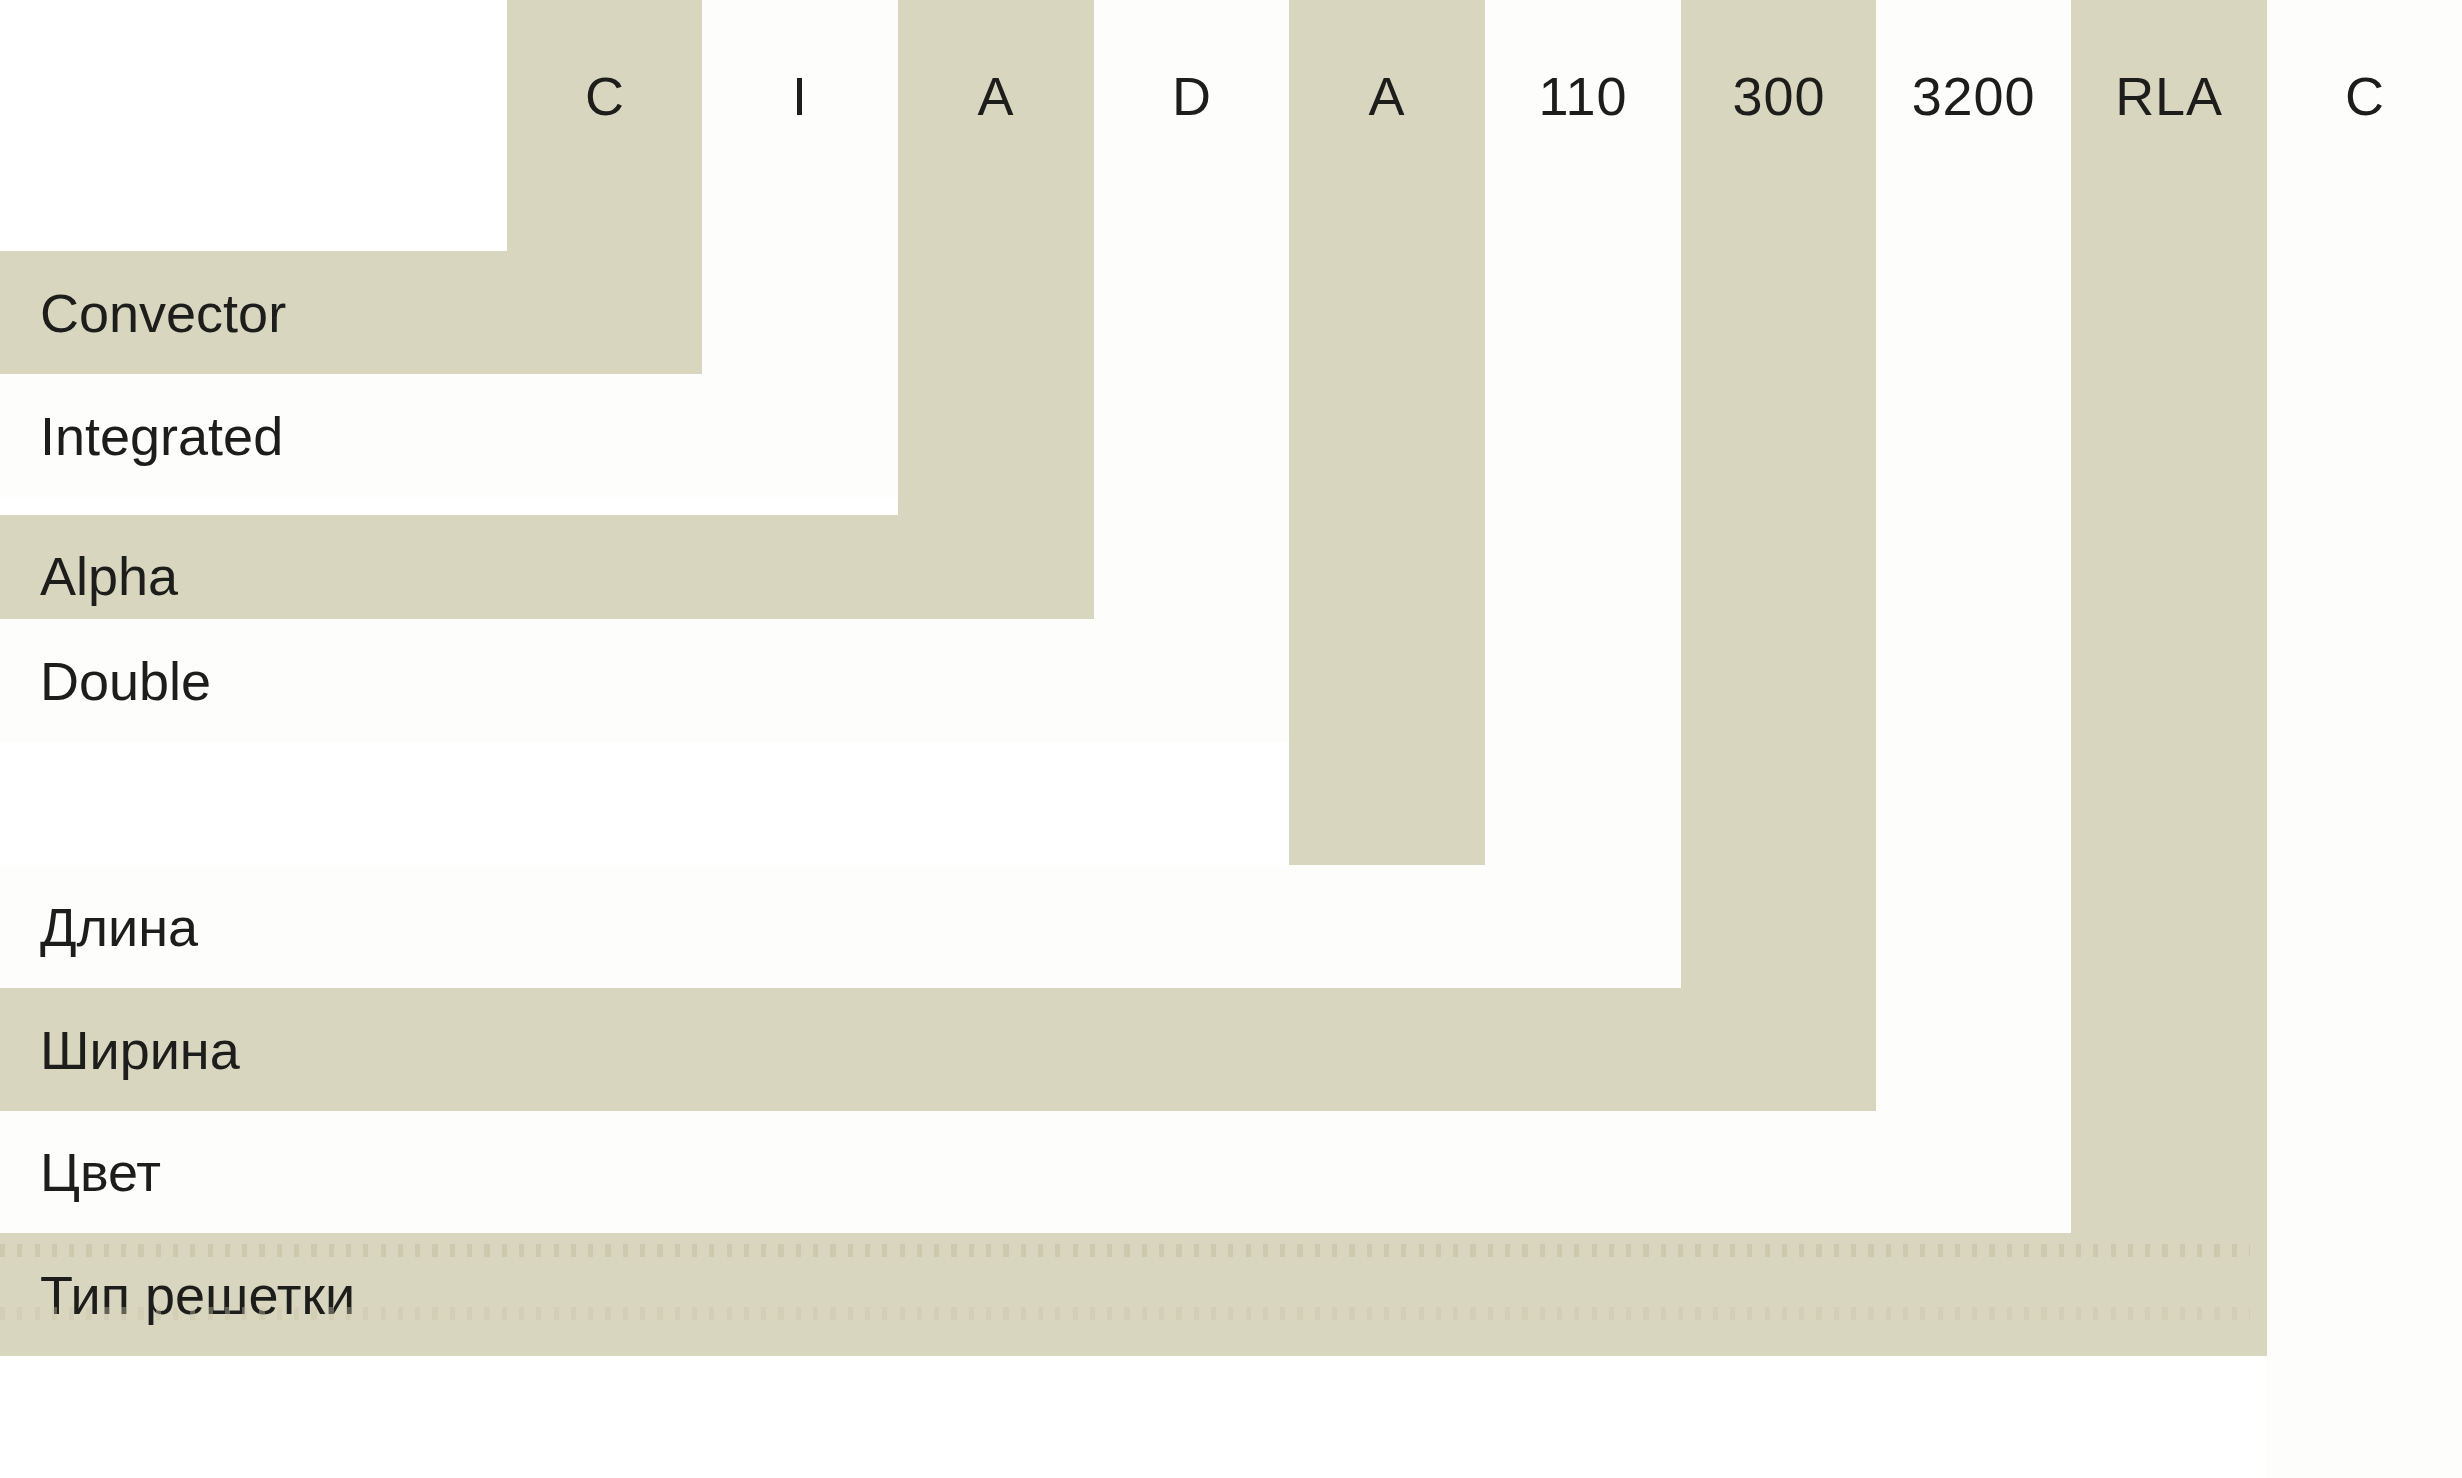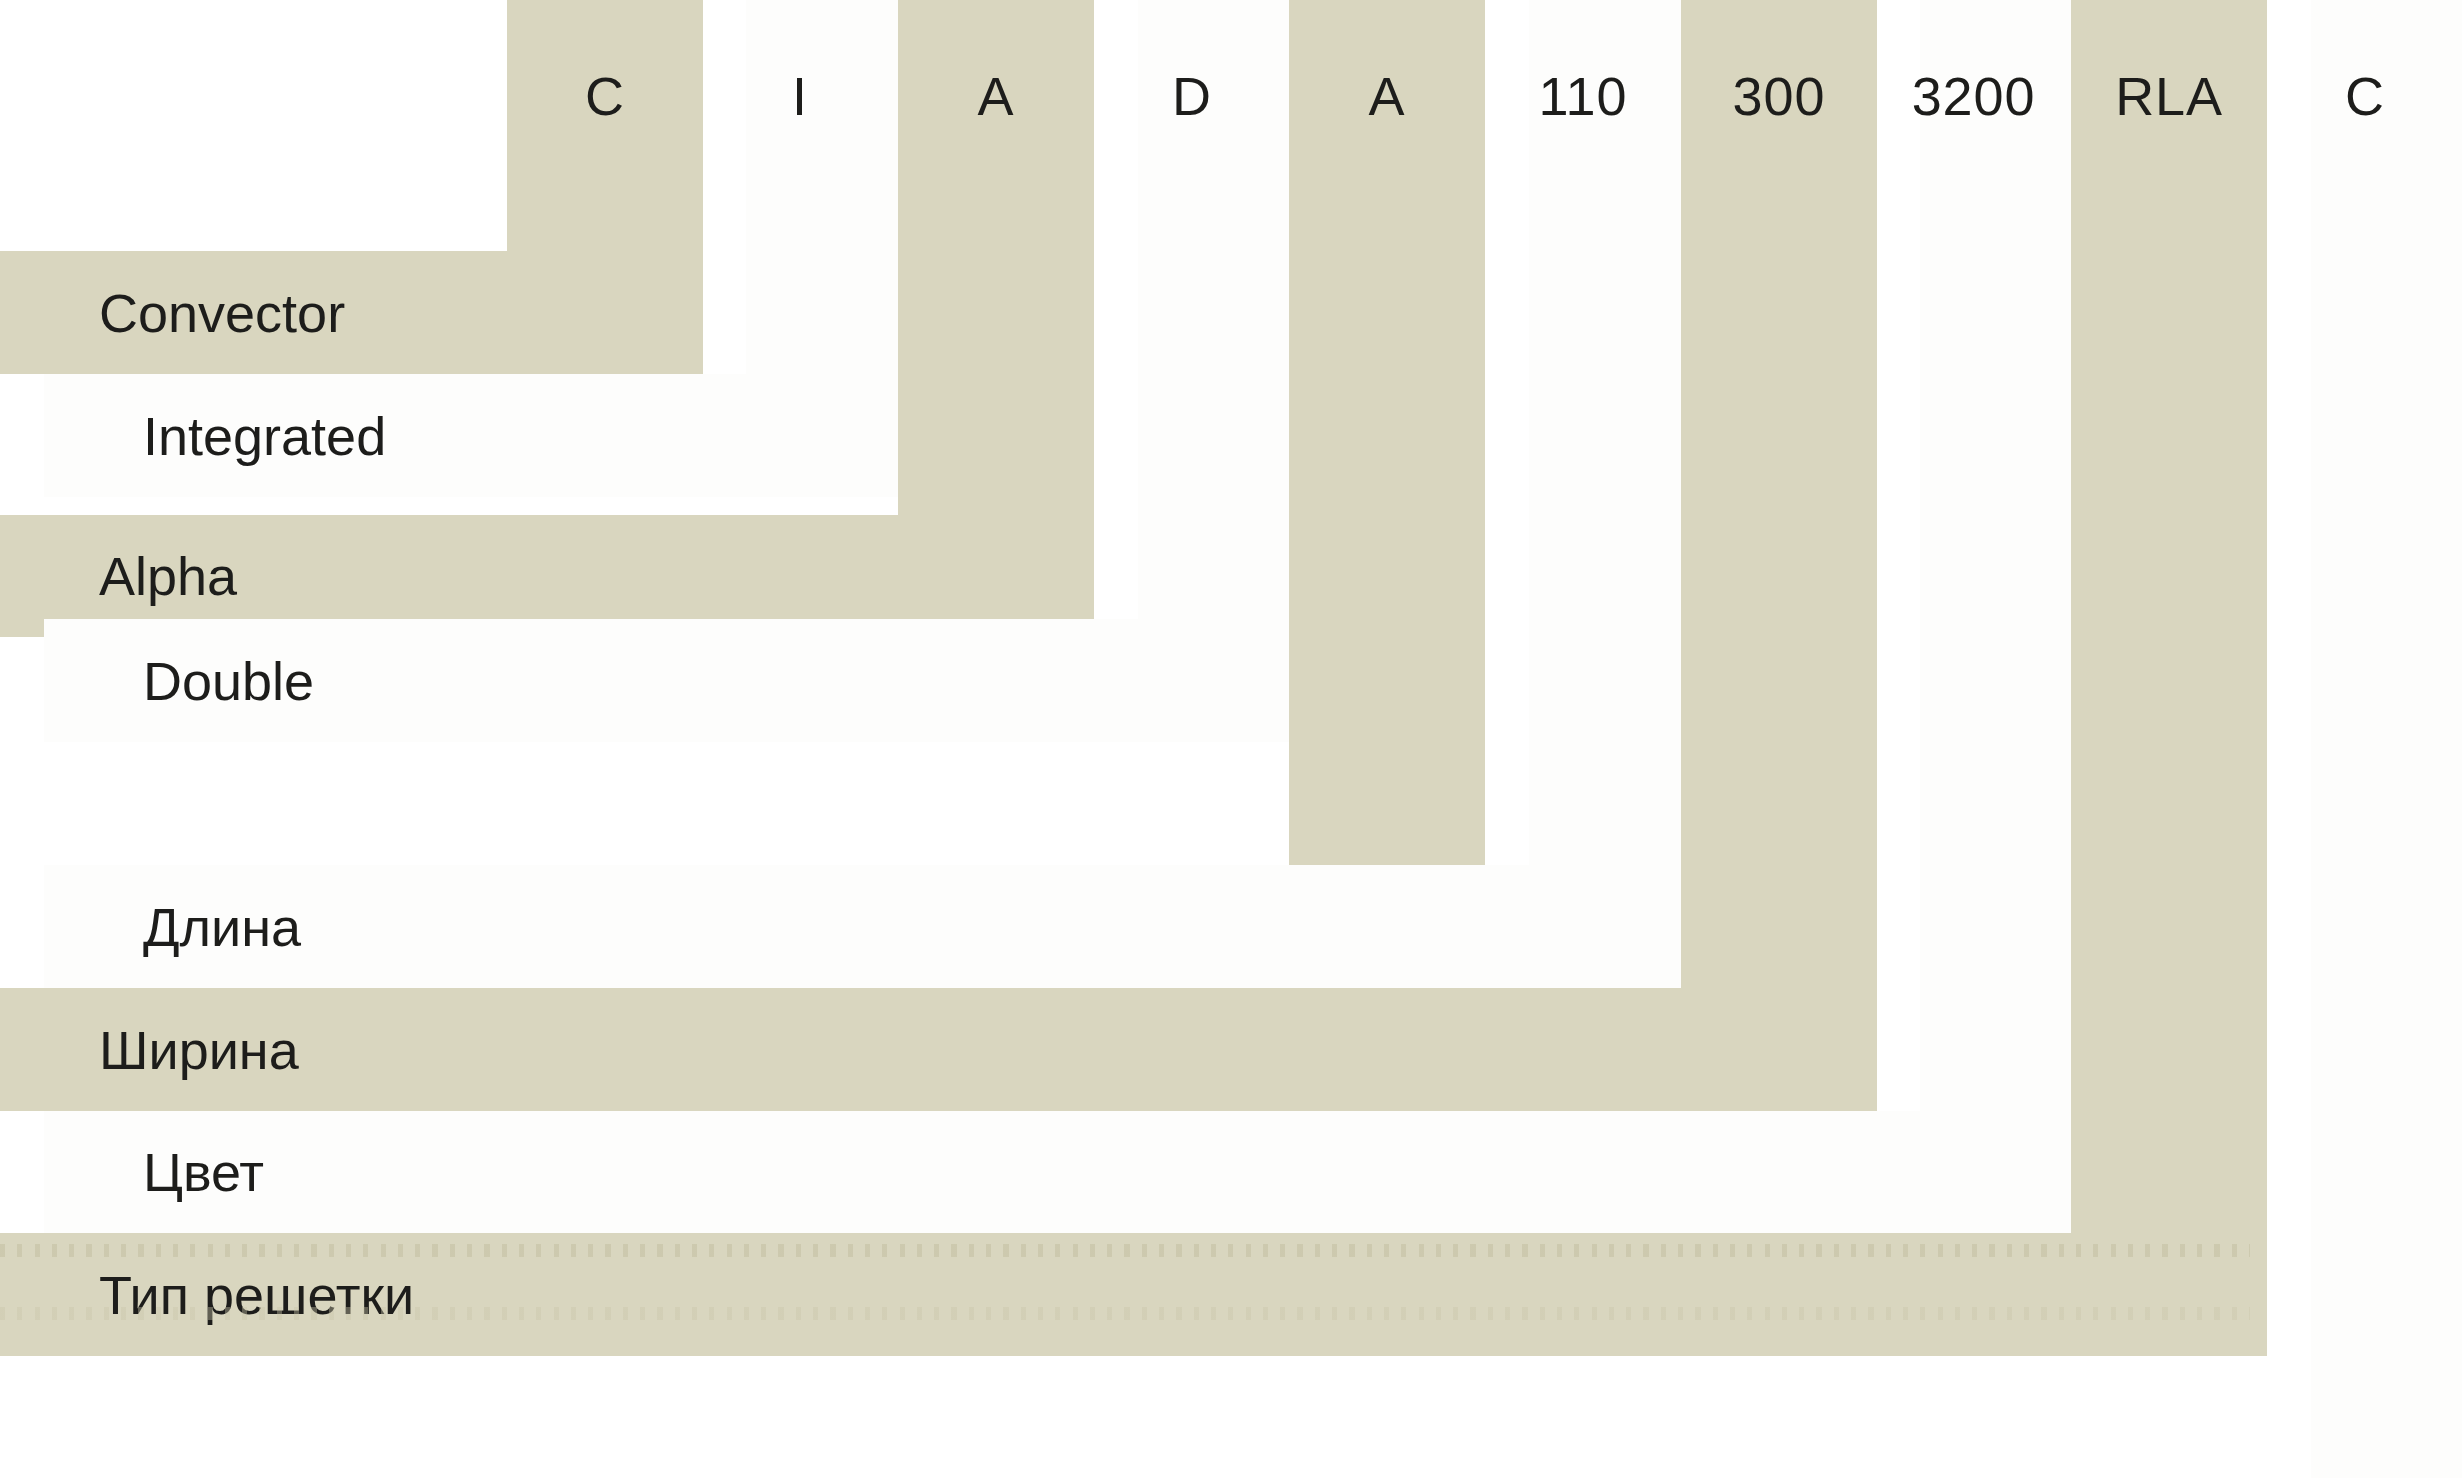--- a/index.html
+++ b/index.html
@@ -16,29 +16,29 @@
     width: 2462px;
     height: 1479px;
     background: var(--bg);
     overflow: hidden;
     font-family: "Liberation Sans", sans-serif;
     color: var(--text);
   }
   .col { position: absolute; top: 0; }
   .row { position: absolute; left: 0; display: flex; align-items: center; }
   .tone-a { background: var(--band); }
-  .tone-b { background: var(--band-alt); margin-left: 44px; }
+  .tone-b { background: var(--band-alt); }
   .code {
     position: absolute; top: 0; height: 192px;
     display: flex; align-items: center; justify-content: center;
     font-size: 54px; line-height: 1; letter-spacing: 0.9px;
     color: var(--text);
   }
   .label {
-    padding-left: 99px;
+    padding-left: 40px;
     font-size: 54px; line-height: 1;
     white-space: nowrap;
     color: var(--text);
   }
   .dots {
     position: absolute; left: 0; right: 17.3px; height: 13px;
     background-image: repeating-linear-gradient(to right,
       var(--dots) 0px, var(--dots) 5.2px, transparent 5.2px, transparent 17.3px);
   }
   .dots-top { top: 11.3px; opacity: 0.75; }

